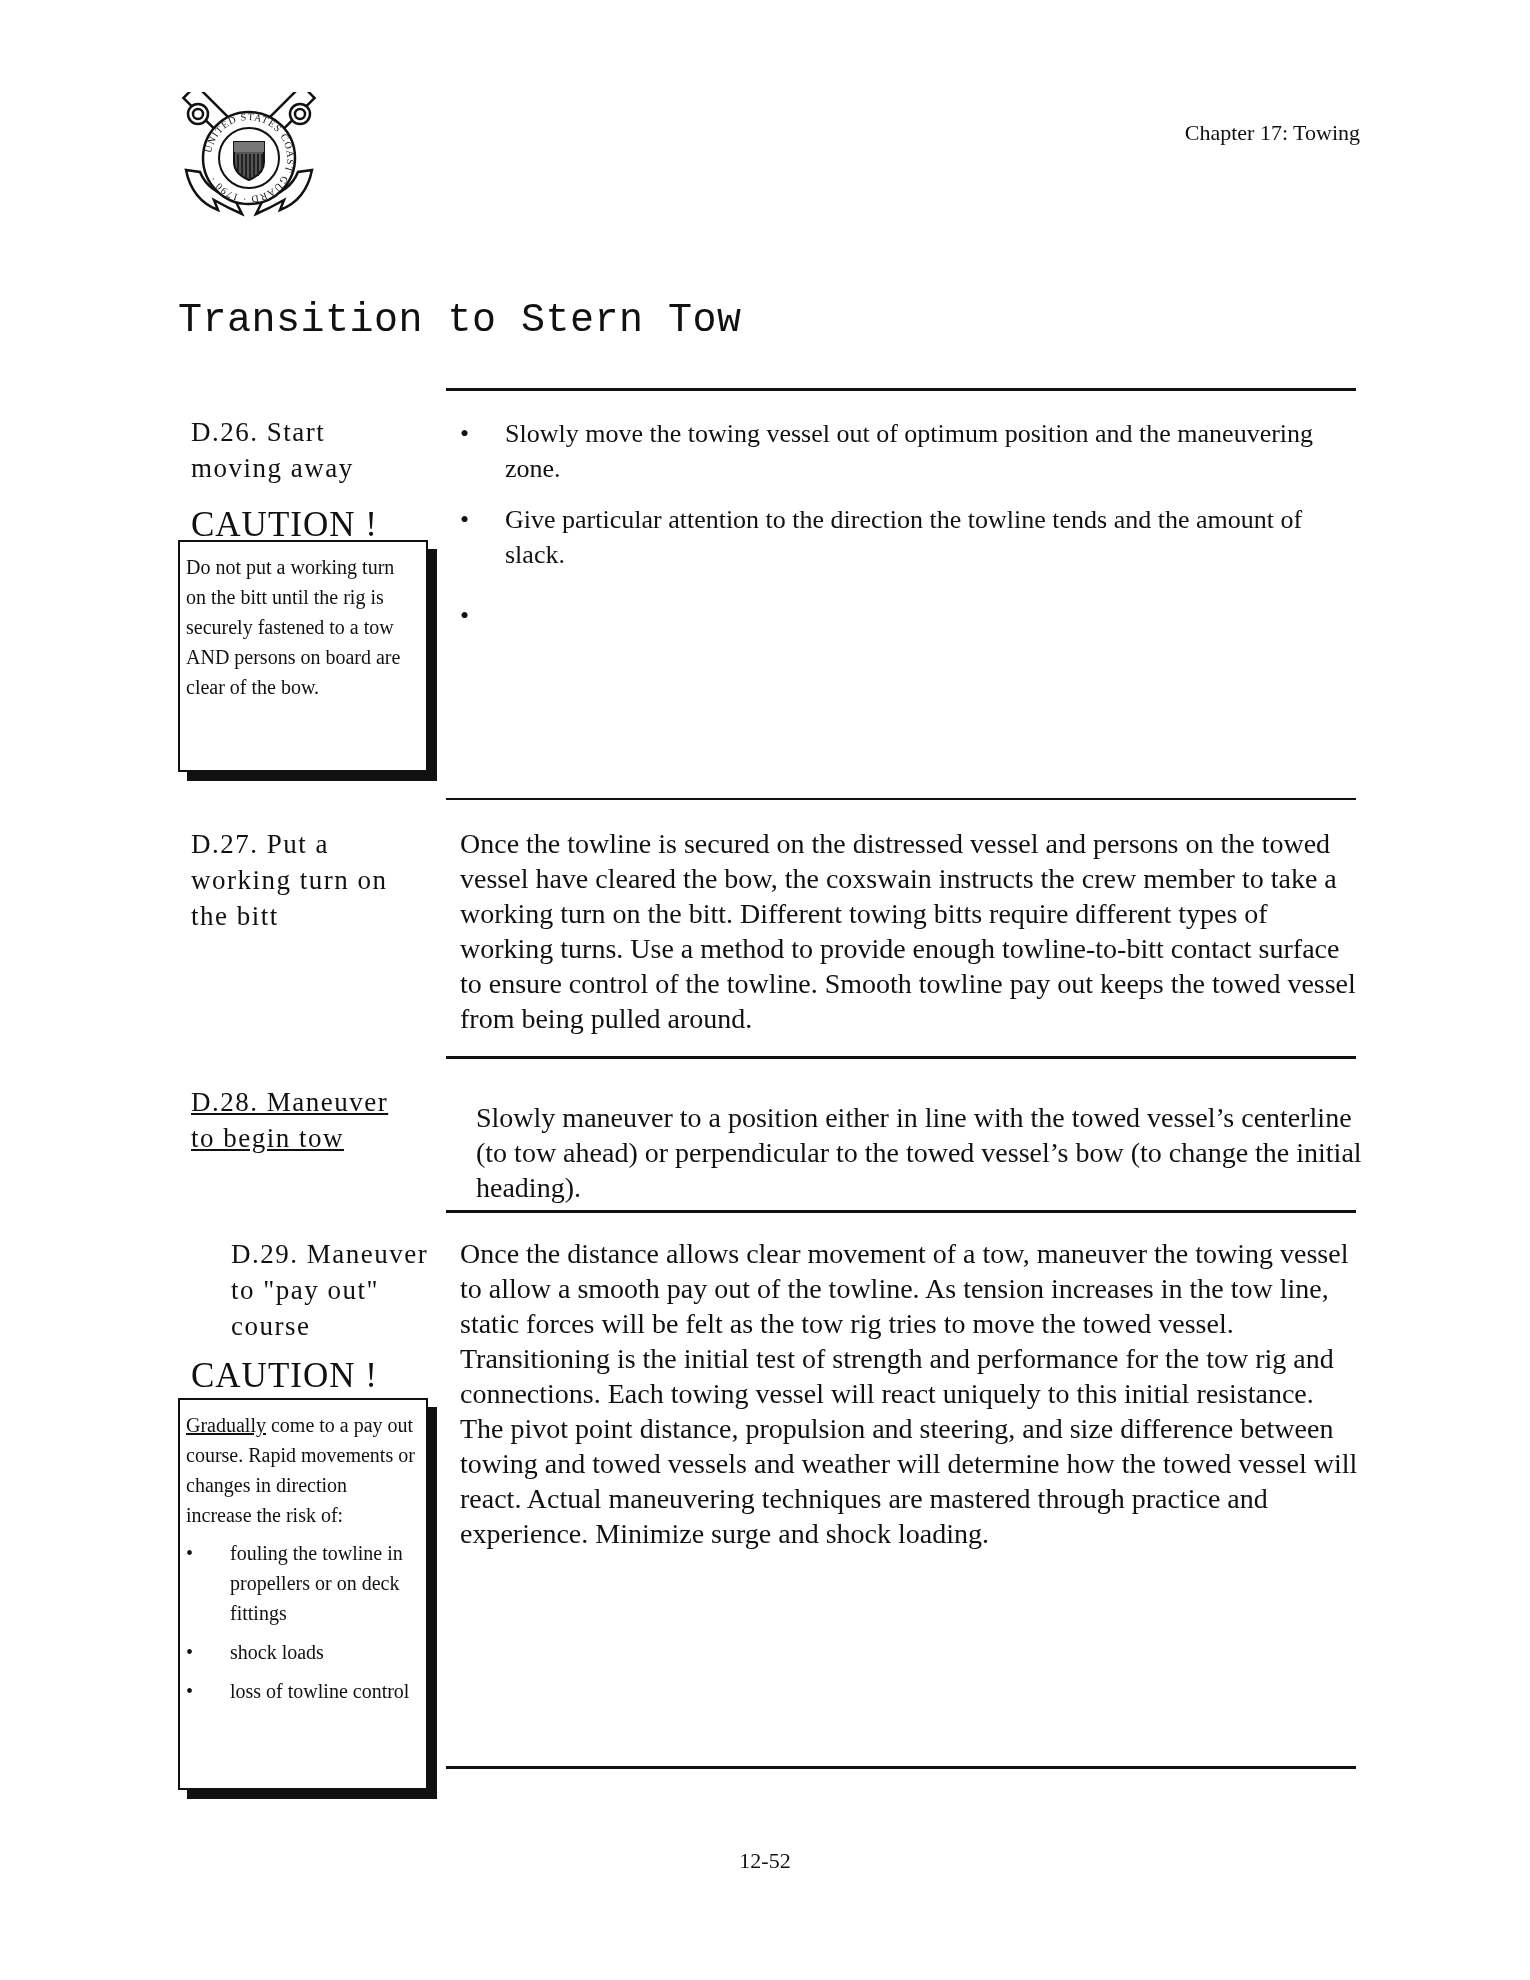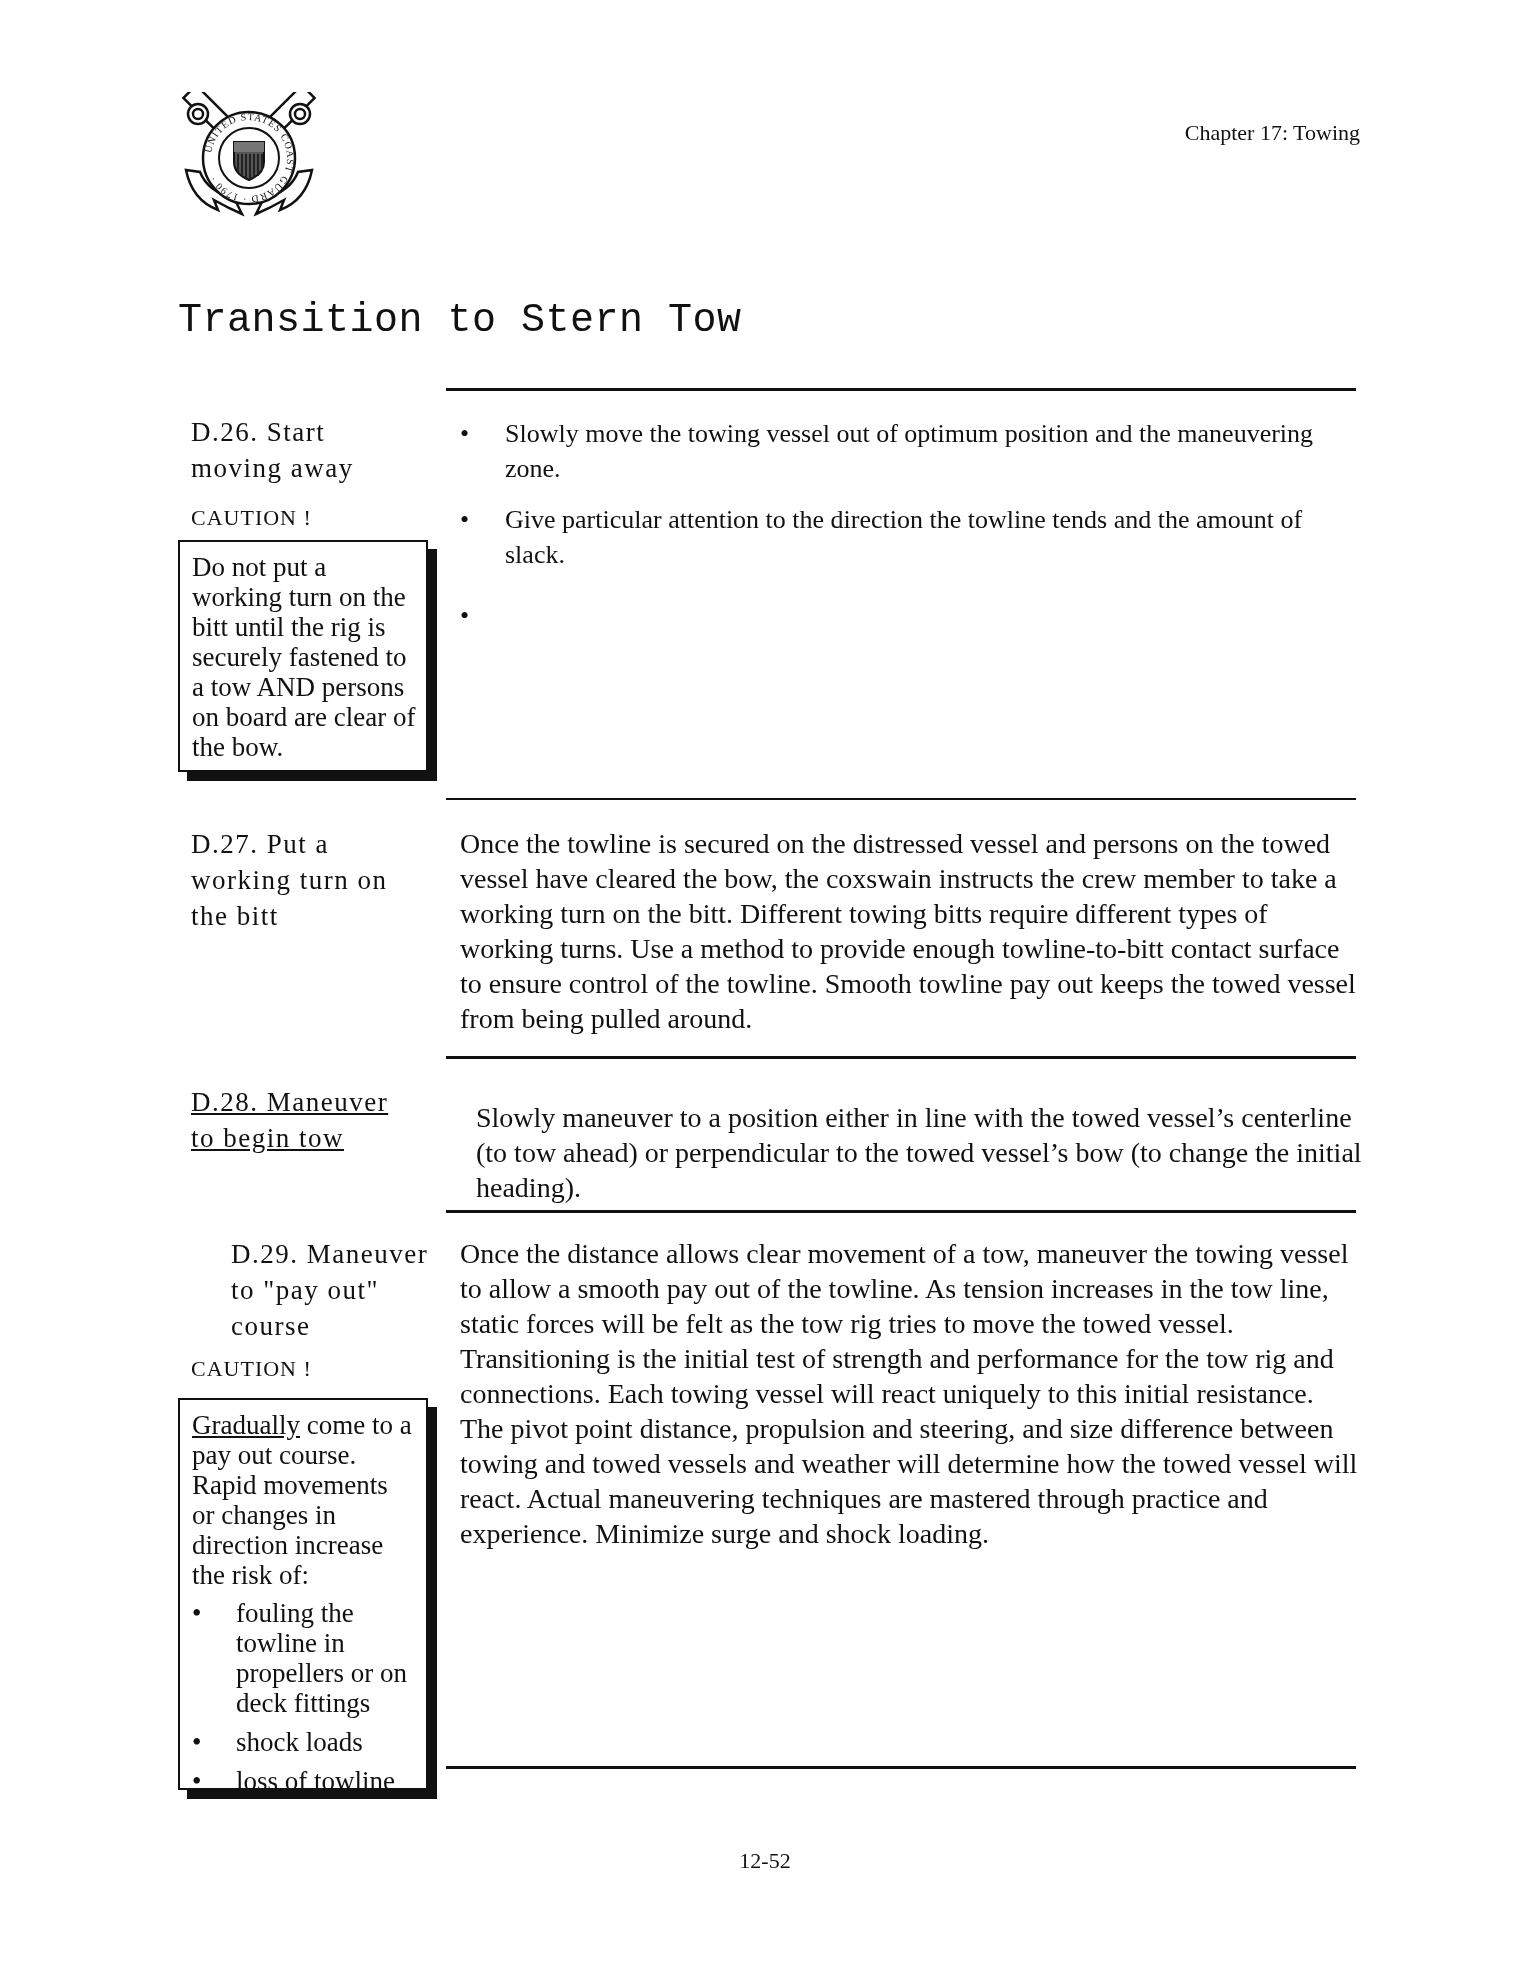--- a/index.html
+++ b/index.html
@@ -5,22 +5,22 @@
     html, body { margin: 0; padding: 0; background: #ffffff; }
     body { width: 1530px; height: 1980px; position: relative; overflow: hidden; color: #111; font-family: "Liberation Serif", "DejaVu Serif", serif; }
     .abs { position: absolute; }
     .logo { left: 178px; top: 92px; width: 142px; height: 132px; }
     .chapter { left: 1100px; top: 120px; width: 260px; text-align: right; font-size: 22px; }
     .title { left: 178px; top: 298px; font-family: Liberation Mono, monospace; font-size: 40px; font-weight: normal; letter-spacing: 0.5px; }
     .rule { left: 446px; width: 910px; background: #111; }
     .rule.thick { height: 3px; }
     .rule.thin { height: 2px; }
     .side { left: 191px; width: 240px; font-size: 27px; line-height: 36px; letter-spacing: 1.5px; }
-    .caution-title { left: 191px; font-size: 22px; letter-spacing: 1px; }
-    .caution-box { left: 178px; width: 250px; border: 2px solid #111; background: #fff; box-shadow: 9px 9px 0 #111; font-size: 27px; line-height: 30px; padding: 10px 10px 10px 12px; box-sizing: border-box; overflow: hidden; }
+    .caution-title { left: 191px; font-size: 35px; letter-spacing: 1px; }
+    .caution-box { left: 178px; width: 250px; border: 2px solid #111; background: #fff; box-shadow: 9px 9px 0 #111; font-size: 20px; line-height: 30px; padding: 10px 10px 10px 6px; box-sizing: border-box; overflow: hidden; }
     .caution-box ul { list-style: none; padding: 0; margin: 8px 0 0 0; }
     .caution-box li { position: relative; padding-left: 44px; margin-bottom: 9px; }
     .caution-box li .dot { position: absolute; left: 0; top: 0; }
     .u { text-decoration: underline; }
     .body { left: 460px; width: 900px; font-size: 28px; line-height: 35px; }
     .bullets { left: 460px; width: 900px; font-size: 26px; line-height: 35px; list-style: none; margin: 0; padding: 0; }
     .bullets li { position: relative; padding-left: 45px; margin-bottom: 16px; }
     .bullets li .dot { position: absolute; left: 0; top: 0; }
     .pagenum { left: 0; width: 1530px; top: 1848px; text-align: center; font-size: 22px; }
   </style>

